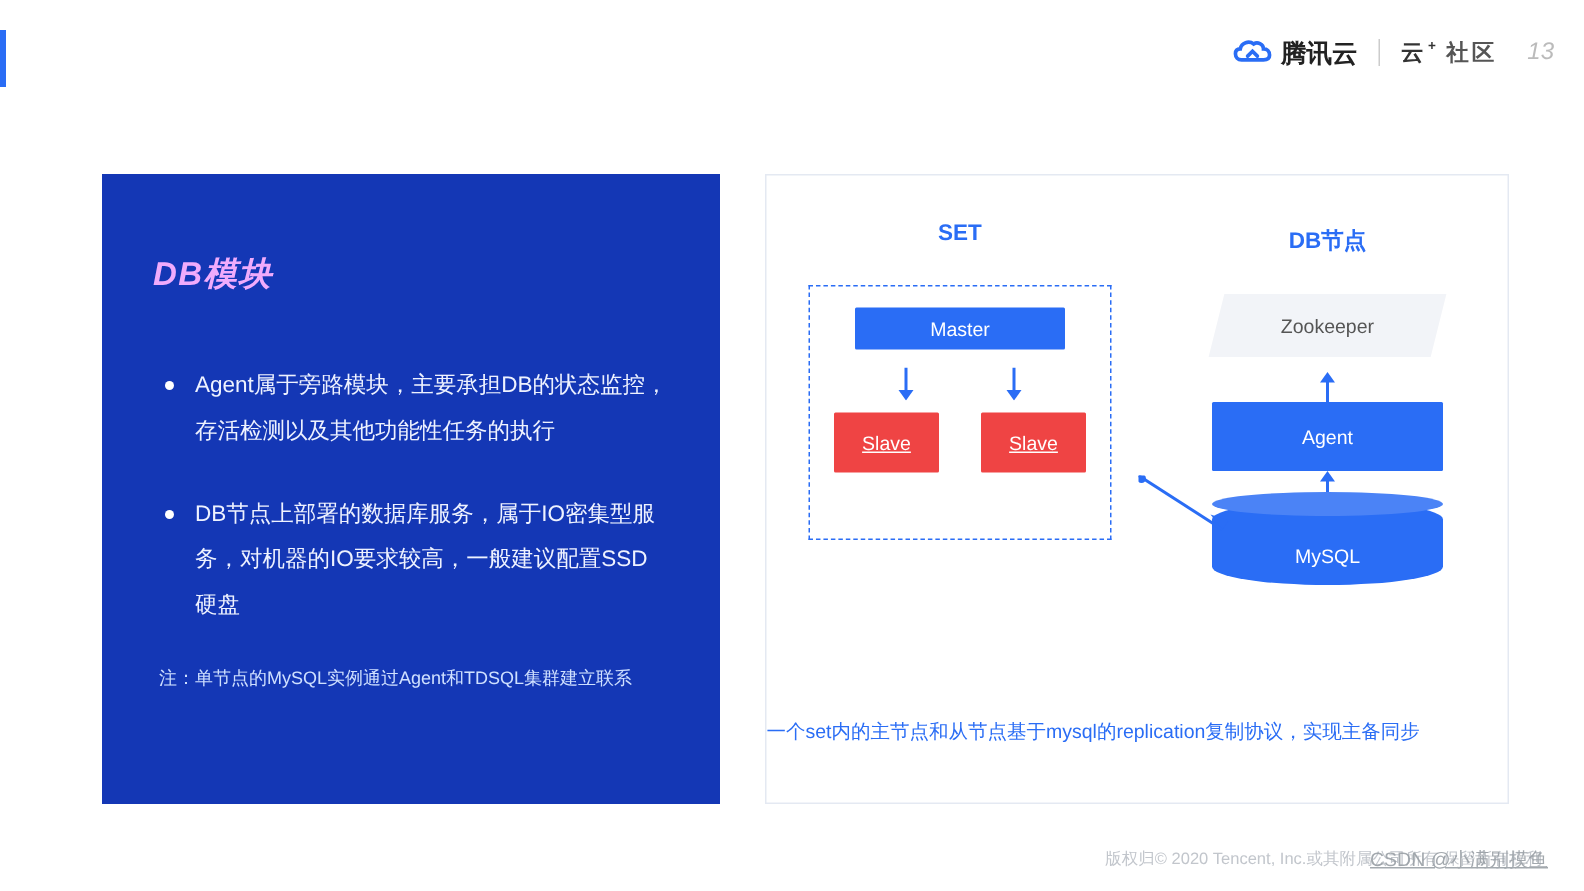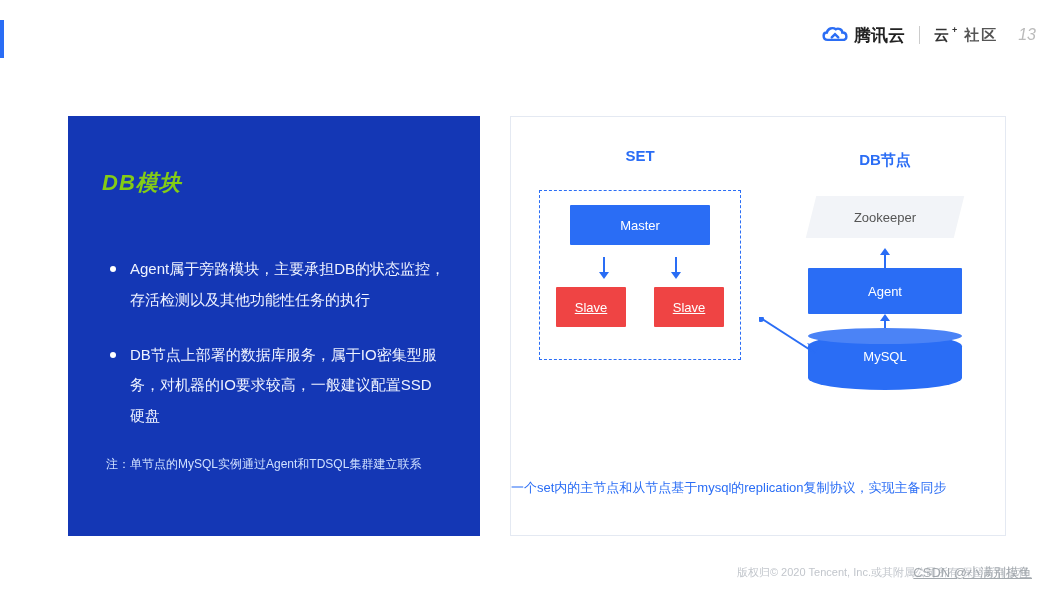--- a/index.html
+++ b/index.html
@@ -32,25 +32,25 @@
     .pagenum { color: #bbb; font-style: italic; font-size: 16px; margin-left: 6px; }
     .content { display: flex; padding: 64px 50px 0 68px; gap: 30px; }
     .left-panel {
       width: 412px;
       height: 420px;
       background: #1437b5;
       padding: 52px 34px 20px 34px;
       color: #fff;
     }
     .left-panel h2 {
-      color: #84cc16;
+      color: #f0abfc;
       font-size: 22px;
       font-style: italic;
       font-weight: 700;
-      margin-bottom: 56px;
+      margin-bottom: 44px;
       letter-spacing: 1px;
     }
     .left-panel ul { list-style: none; padding-left: 4px; }
     .left-panel li {
       position: relative;
       padding-left: 24px;
       font-size: 15px;
       line-height: 2.05;
       margin-bottom: 24px;
       color: #eef2ff;
@@ -78,40 +78,40 @@
       border: 1px dashed #2a6df5;
       padding: 14px 16px 16px;
       height: 170px;
       display: flex; flex-direction: column; align-items: center;
     }
     .box {
       background: #2a6df5; color: #fff; font-size: 13px;
       display: flex; align-items: center; justify-content: center;
       border-radius: 1px;
     }
-    .master { width: 140px; height: 40px; margin-bottom: 12px; }
+    .master { width: 140px; height: 28px; margin-bottom: 12px; }
     .arrow-down-row { display: flex; gap: 60px; margin-bottom: 8px; }
     .slaves { display: flex; gap: 28px; }
     .slave { width: 70px; height: 40px; background: #ef4444; text-decoration: underline; }
     .db-col { display: flex; flex-direction: column; align-items: center; padding-top: 4px; }
     .zookeeper {
       width: 148px; height: 42px;
       background: #f2f4f8;
       transform: skewX(-14deg);
       display: flex; align-items: center; justify-content: center;
       color: #555; font-size: 13px;
       margin-bottom: 10px;
     }
     .zookeeper span { transform: skewX(14deg); }
     .agent { width: 154px; height: 46px; }
     .cylinder {
       width: 154px; height: 56px; position: relative;
       background: #2a6df5; border-radius: 50% / 22%;
       color: #fff; font-size: 13px;
-      display: flex; align-items: center; justify-content: center;
+      display: flex; align-items: flex-end; justify-content: center;
       padding-bottom: 12px;
     }
     .cylinder::before {
       content: ""; position: absolute; top: -6px; left: 0;
       width: 100%; height: 16px; background: #4b83f6;
       border-radius: 50%;
     }
     .up-gap { height: 20px; display: flex; align-items: center; justify-content: center; }
     .caption {
       position: absolute; bottom: 38px; left: 0; right: 0;

